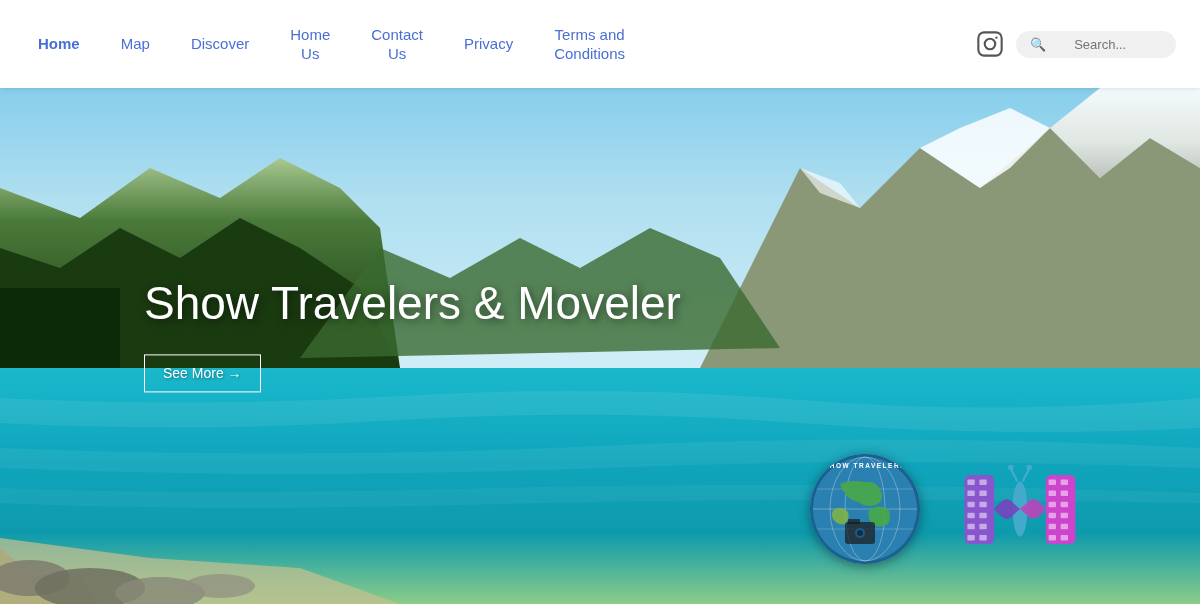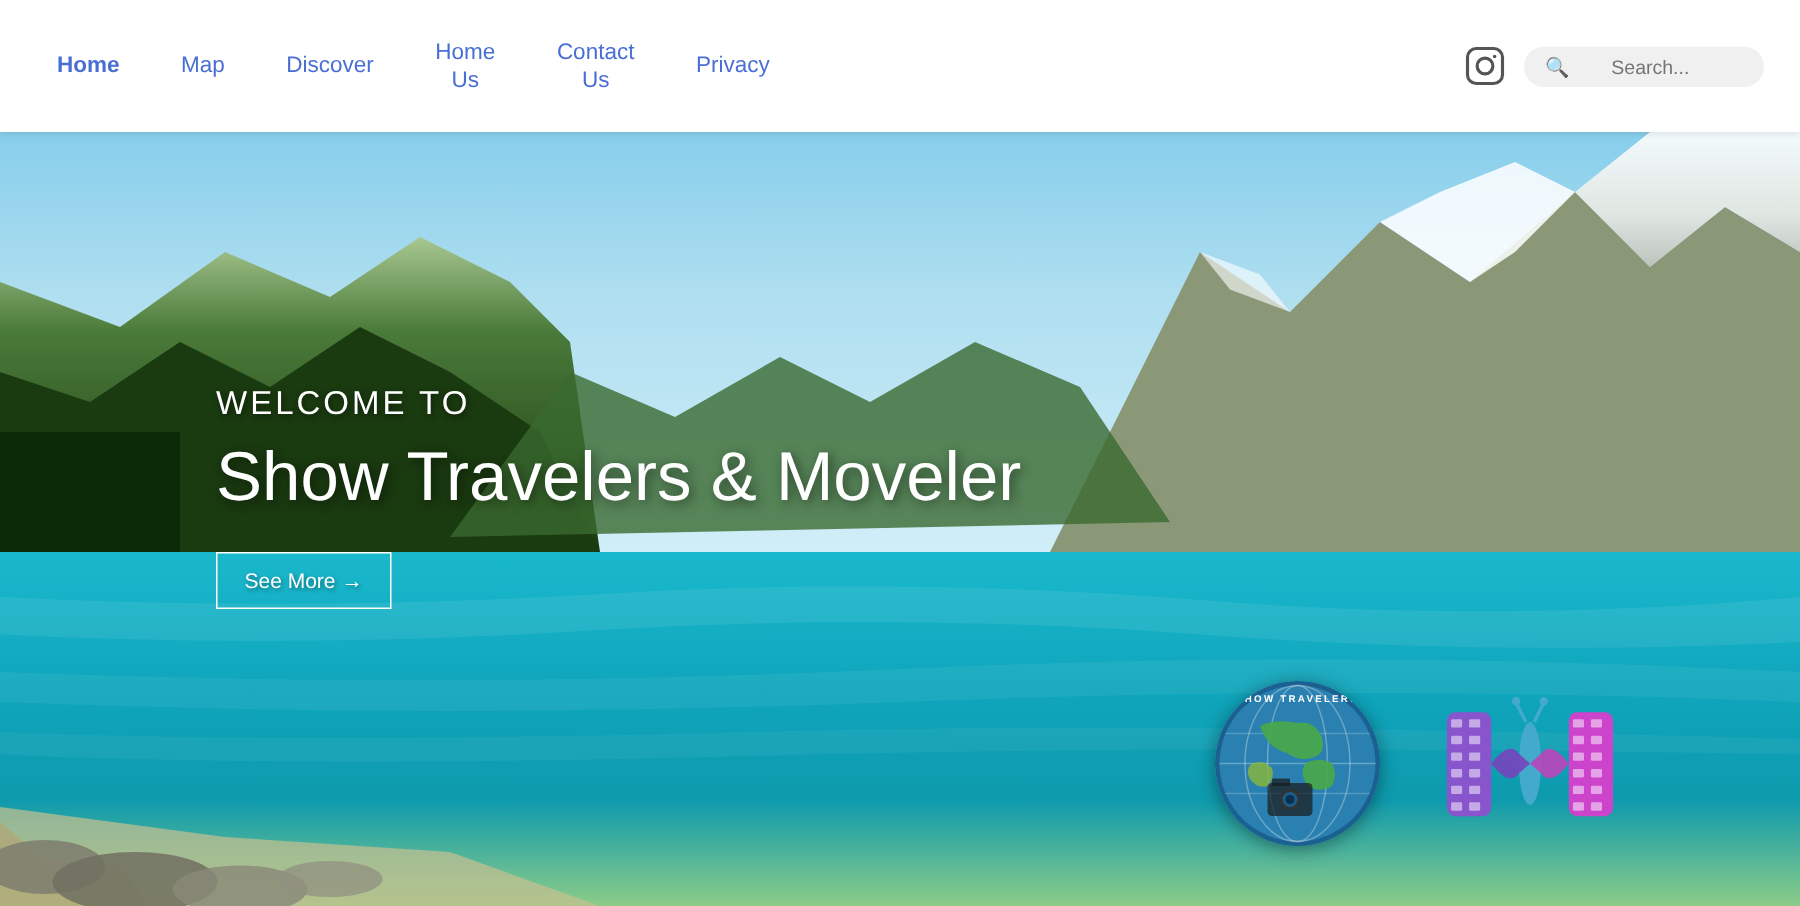--- a/index.html
+++ b/index.html
@@ -160,20 +160,22 @@
 <nav>
   <div class="nav-links">
     <a class="nav-link active">Home</a>
     <a class="nav-link">Map</a>
     <a class="nav-link">Discover</a>
     <a class="nav-link" style="white-space:pre-line">Home
 Us</a>
     <a class="nav-link" style="white-space:pre-line">Contact
 Us</a>
     <a class="nav-link">Privacy</a>
+    <a class="nav-link" style="white-space:pre-line">Terms and
+Conditions</a>
   </div>
   <div class="nav-right">
     <div class="instagram-icon">
       <svg width="28" height="28" viewBox="0 0 24 24" fill="none" stroke="#555" stroke-width="1.8">
         <rect x="2" y="2" width="20" height="20" rx="5" ry="5"></rect>
         <circle cx="12" cy="12" r="4.5"></circle>
         <circle cx="17.5" cy="6.5" r="1" fill="#555" stroke="none"></circle>
       </svg>
     </div>
     <div class="search-box">
@@ -241,21 +243,20 @@
     <polygon points="0,450 0,516 200,516 400,516 300,480 150,470" fill="#c8c090" opacity="0.7"></polygon>
     <polygon points="0,460 0,516 100,516 80,490 30,485" fill="#b0a878" opacity="0.8"></polygon>
 
     <ellipse cx="30" cy="490" rx="40" ry="18" fill="#808070" opacity="0.9"></ellipse>
     <ellipse cx="90" cy="500" rx="55" ry="20" fill="#707060" opacity="0.85"></ellipse>
     <ellipse cx="160" cy="505" rx="45" ry="16" fill="#888878" opacity="0.8"></ellipse>
     <ellipse cx="220" cy="498" rx="35" ry="12" fill="#909080" opacity="0.75"></ellipse>
   </svg>
 
   <div class="hero-content">
-    <div class="welcome-text">WELCOME TO</div>
     <div class="main-title">Show Travelers &amp; Moveler</div>
     <button class="see-more-btn">See More →</button>
   </div>
 
   <div class="hero-logos">
 
     <div class="globe-logo">
       <svg width="110" height="110" viewBox="0 0 110 110" xmlns="http://www.w3.org/2000/svg">
         <circle cx="55" cy="55" r="55" fill="#1a6090"></circle>
         <circle cx="55" cy="55" r="52" fill="#2a80b0"></circle>

